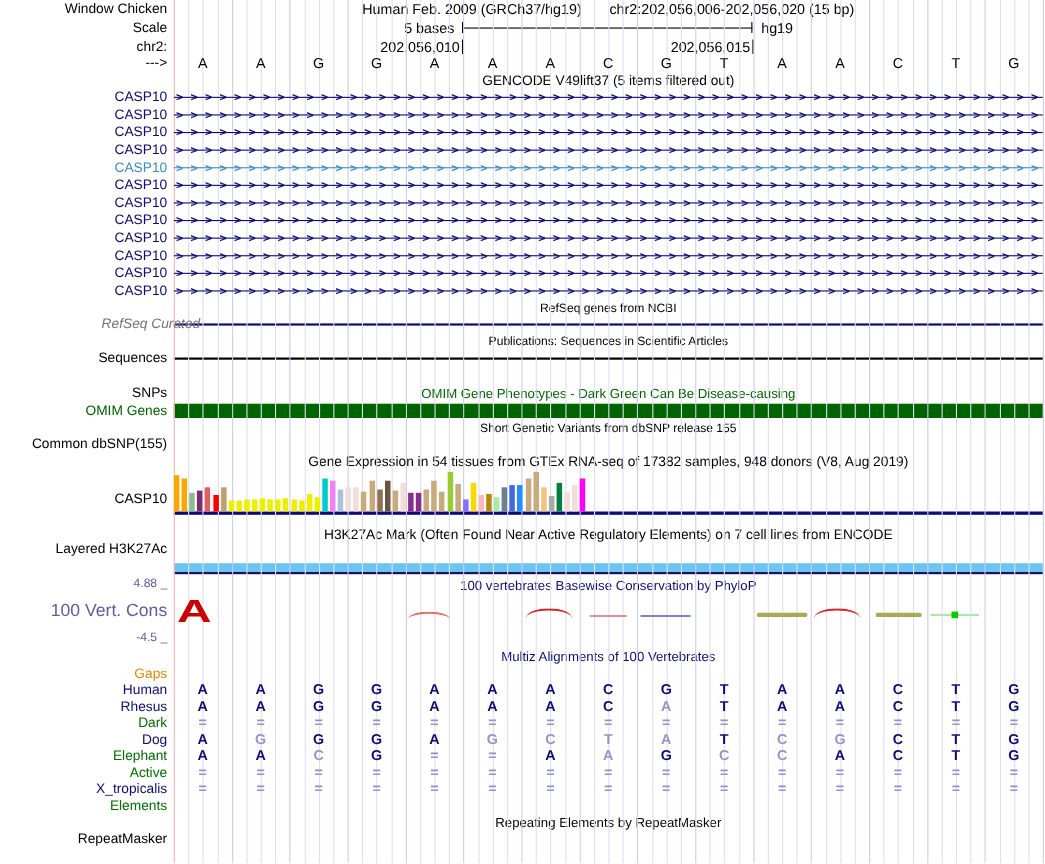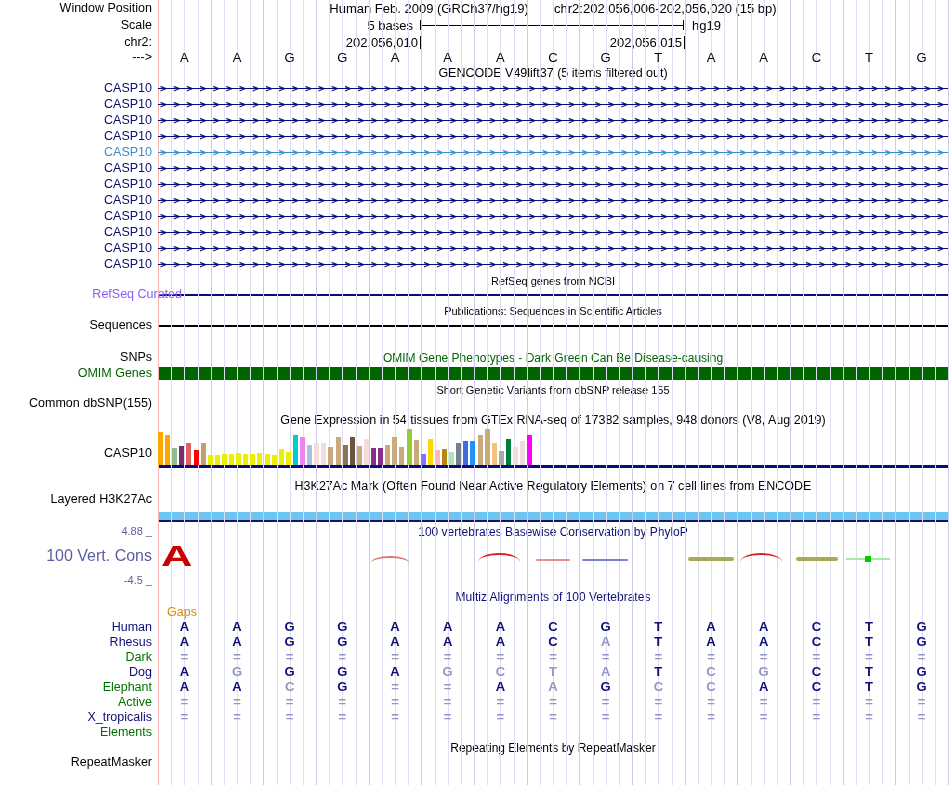--- a/index.html
+++ b/index.html
@@ -107,35 +107,35 @@
       <div style="position: absolute; left: 855.83px; top: 0px; width: 1px; height: 785px; background: rgb(222, 222, 242);"></div>
       <div style="position: absolute; left: 869px; top: 0px; width: 1px; height: 785px; background: rgb(222, 222, 242);"></div>
       <div style="position: absolute; left: 882.17px; top: 0px; width: 1px; height: 785px; background: rgb(222, 222, 242);"></div>
       <div style="position: absolute; left: 895.33px; top: 0px; width: 1px; height: 785px; background: rgb(204, 204, 234);"></div>
       <div style="position: absolute; left: 908.5px; top: 0px; width: 1px; height: 785px; background: rgb(222, 222, 242);"></div>
       <div style="position: absolute; left: 921.67px; top: 0px; width: 1px; height: 785px; background: rgb(222, 222, 242);"></div>
       <div style="position: absolute; left: 934.83px; top: 0px; width: 1px; height: 785px; background: rgb(222, 222, 242);"></div>
       <div style="position: absolute; left: 948px; top: 0px; width: 1px; height: 785px; background: rgb(204, 204, 234);"></div>
     </div>
 <div id="gen">
-      <div style="position: absolute; left: 0px; top: 0px; width: 152px; text-align: right; height: 16px; line-height: 16px; font-size: 12.5px; color: rgb(0, 0, 0); white-space: nowrap;">Window Position</div>
+      <div style="position: absolute; left: 0px; top: 0px; width: 152px; text-align: right; height: 16px; line-height: 16px; font-size: 12.5px; color: rgb(0, 0, 0); white-space: nowrap;">Window Chicken</div>
       <div style="position: absolute; left: 0px; top: 17px; width: 152px; text-align: right; height: 16px; line-height: 16px; font-size: 12.5px; color: rgb(0, 0, 0); white-space: nowrap;">Scale</div>
       <div style="position: absolute; left: 0px; top: 34px; width: 152px; text-align: right; height: 16px; line-height: 16px; font-size: 12.5px; color: rgb(0, 0, 0); white-space: nowrap;">chr2:</div>
       <div style="position: absolute; left: 0px; top: 49px; width: 152px; text-align: right; height: 16px; line-height: 16px; font-size: 12.5px; color: rgb(0, 0, 0); white-space: nowrap;">---&gt;</div>
-      <div style="position: absolute; left: 0px; top: 286px; width: 182px; text-align: right; height: 16px; line-height: 16px; font-size: 12.5px; color: #8b5cf6; white-space: nowrap;">RefSeq Curated</div>
+      <div style="position: absolute; left: 0px; top: 286px; width: 182px; text-align: right; height: 16px; line-height: 16px; font-size: 12.5px; color: #737373; white-space: nowrap; font-style: italic;">RefSeq Curated</div>
       <div style="position: absolute; left: 0px; top: 317px; width: 152px; text-align: right; height: 16px; line-height: 16px; font-size: 12.5px; color: rgb(0, 0, 0); white-space: nowrap;">Sequences</div>
       <div style="position: absolute; left: 0px; top: 333px; width: 152px; text-align: right; height: 16px; line-height: 16px; font-size: 12.5px; color: rgb(0, 0, 0); white-space: nowrap; margin-top: 16px;">SNPs</div>
       <div style="position: absolute; left: 0px; top: 365px; width: 152px; text-align: right; height: 16px; line-height: 16px; font-size: 12.5px; color: rgb(0, 100, 0); white-space: nowrap;">OMIM Genes</div>
       <div style="position: absolute; left: 0px; top: 395px; width: 152px; text-align: right; height: 16px; line-height: 16px; font-size: 12.5px; color: rgb(0, 0, 0); white-space: nowrap;">Common dbSNP(155)</div>
       <div style="position: absolute; left: 0px; top: 445px; width: 152px; text-align: right; height: 16px; line-height: 16px; font-size: 12.5px; color: rgb(0, 0, 0); white-space: nowrap;">CASP10</div>
       <div style="position: absolute; left: 0px; top: 491px; width: 152px; text-align: right; height: 16px; line-height: 16px; font-size: 12.5px; color: rgb(0, 0, 0); white-space: nowrap;">Layered H3K27Ac</div>
       <div style="position: absolute; left: 0px; top: 523px; width: 152px; text-align: right; height: 16px; line-height: 16px; font-size: 11px; color: rgb(92, 92, 160); white-space: nowrap;">4.88 _</div>
       <div style="position: absolute; left: 0px; top: 548px; width: 152px; text-align: right; height: 16px; line-height: 16px; font-size: 16px; color: rgb(92, 92, 160); white-space: nowrap;">100 Vert. Cons</div>
       <div style="position: absolute; left: 0px; top: 572px; width: 152px; text-align: right; height: 16px; line-height: 16px; font-size: 11px; color: rgb(92, 92, 160); white-space: nowrap;">-4.5 _</div>
-      <div style="position: absolute; left: 0px; top: 604px; width: 152px; text-align: right; height: 16px; line-height: 16px; font-size: 12.5px; color: rgb(221, 136, 0); white-space: nowrap; padding-left: 45px;">Gaps</div>
+      <div style="position: absolute; left: 0px; top: 604px; width: 152px; text-align: right; height: 16px; line-height: 16px; font-size: 12.5px; color: rgb(221, 136, 0); white-space: nowrap;">Gaps</div>
       <div style="position: absolute; left: 0px; top: 754px; width: 152px; text-align: right; height: 16px; line-height: 16px; font-size: 12.5px; color: rgb(0, 0, 0); white-space: nowrap;">RepeatMasker</div>
       <div style="position: absolute; left: 0px; top: 80px; width: 152px; text-align: right; height: 16px; line-height: 16px; font-size: 12.5px; color: rgb(12, 12, 120); white-space: nowrap;">CASP10</div>
       <div style="position: absolute; left: 0px; top: 96px; width: 152px; text-align: right; height: 16px; line-height: 16px; font-size: 12.5px; color: rgb(12, 12, 120); white-space: nowrap;">CASP10</div>
       <div style="position: absolute; left: 0px; top: 112px; width: 152px; text-align: right; height: 16px; line-height: 16px; font-size: 12.5px; color: rgb(12, 12, 120); white-space: nowrap;">CASP10</div>
       <div style="position: absolute; left: 0px; top: 128px; width: 152px; text-align: right; height: 16px; line-height: 16px; font-size: 12.5px; color: rgb(12, 12, 120); white-space: nowrap;">CASP10</div>
       <div style="position: absolute; left: 0px; top: 144px; width: 152px; text-align: right; height: 16px; line-height: 16px; font-size: 12.5px; color: rgb(59, 142, 200); white-space: nowrap;">CASP10</div>
       <div style="position: absolute; left: 0px; top: 160px; width: 152px; text-align: right; height: 16px; line-height: 16px; font-size: 12.5px; color: rgb(12, 12, 120); white-space: nowrap;">CASP10</div>
       <div style="position: absolute; left: 0px; top: 176px; width: 152px; text-align: right; height: 16px; line-height: 16px; font-size: 12.5px; color: rgb(12, 12, 120); white-space: nowrap;">CASP10</div>
       <div style="position: absolute; left: 0px; top: 192px; width: 152px; text-align: right; height: 16px; line-height: 16px; font-size: 12.5px; color: rgb(12, 12, 120); white-space: nowrap;">CASP10</div>
       <div style="position: absolute; left: 0px; top: 208px; width: 152px; text-align: right; height: 16px; line-height: 16px; font-size: 12.5px; color: rgb(12, 12, 120); white-space: nowrap;">CASP10</div>

